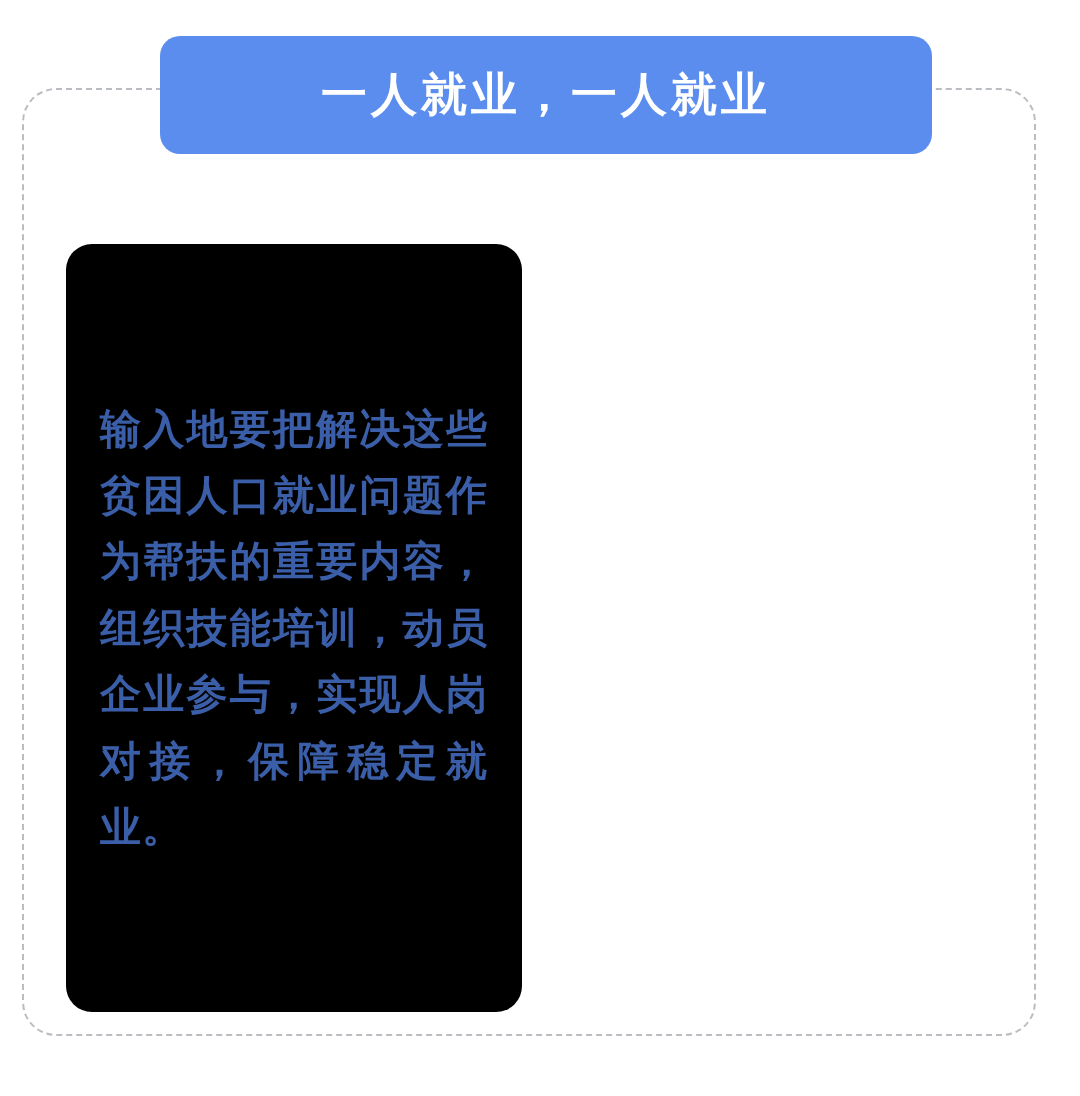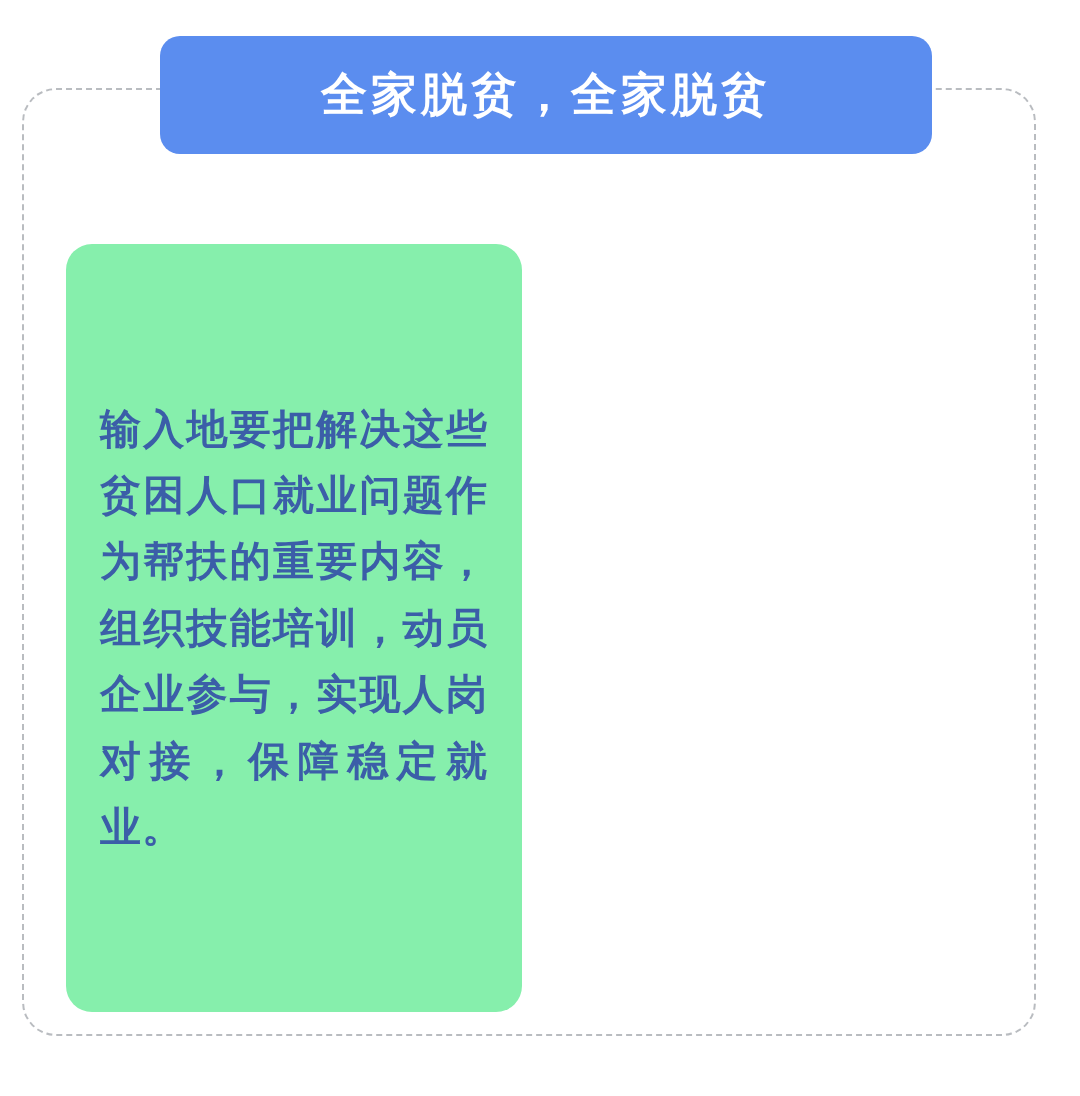--- a/index.html
+++ b/index.html
@@ -75,21 +75,21 @@
   .card {
     width: 456px;
     border-radius: 26px;
     box-sizing: border-box;
     display: flex;
     align-items: center;
     padding: 40px 34px;
   }
 
   .card-green {
-    background: #86efac;
+    background: #000000;
     height: 768px;
   }
   .card-yellow {
     background: #fdedb7;
     height: 768px;
   }
 
   .card-text {
     font-size: 41px;
     line-height: 1.62;
@@ -106,21 +106,21 @@
   }
 </style>
 </head>
 <body>
 
 <div class="poster">
 
   <div class="dashed-frame"></div>
 
   <div class="title-banner">
-    <span class="title-text">全家脱贫，全家脱贫</span>
+    <span class="title-text">一人就业，一人就业</span>
   </div>
 
   <div class="cards">
 
     <div class="card card-green">
       <div class="card-text">输入地要把解决这些贫困人口就业问题作为帮扶的重要内容，组织技能培训，动员企业参与，实现人岗对接，保障稳定就业。</div>
     </div>
 
 
   </div>

